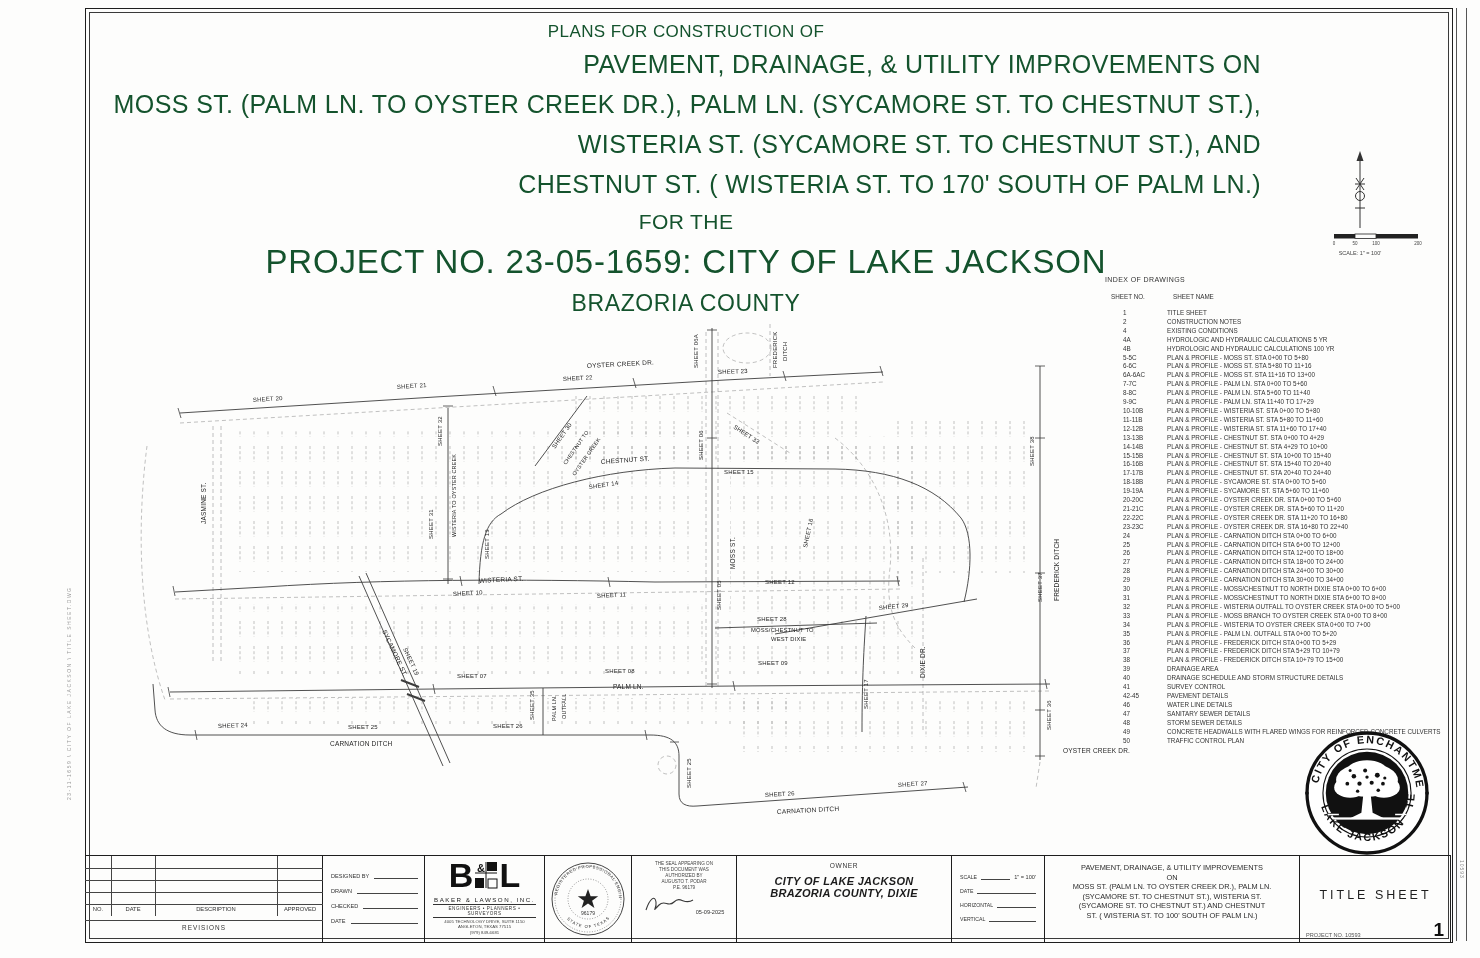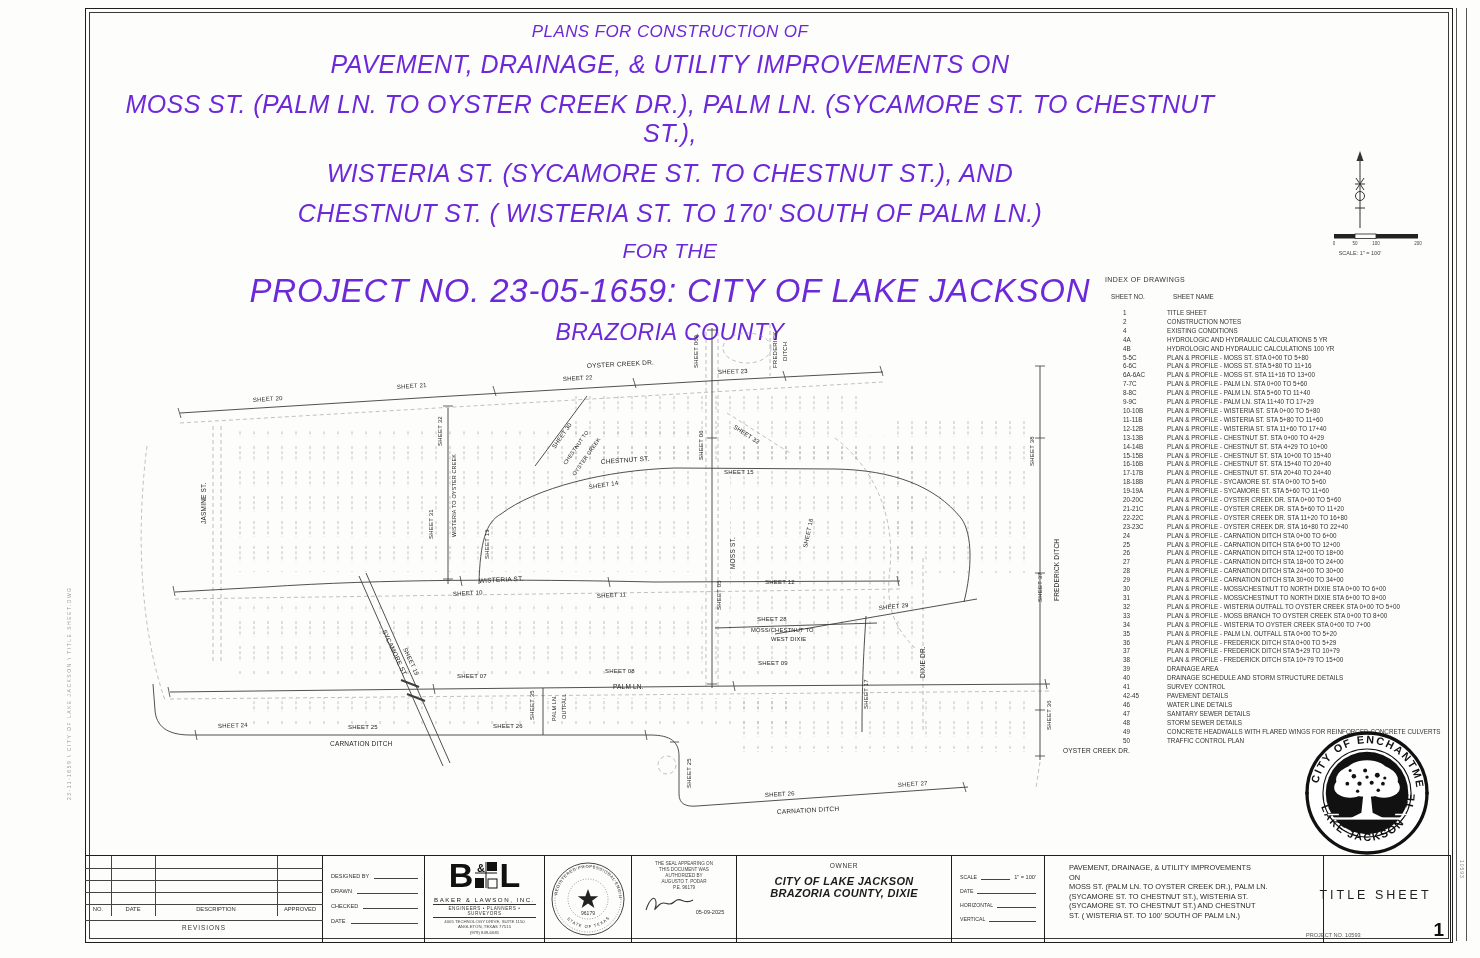--- a/index.html
+++ b/index.html
@@ -7,23 +7,23 @@
        font-family:"Liberation Sans",sans-serif;color:#242424;}
   .abs{position:absolute;}
   
   .border-outer{left:85px;top:8px;width:1366px;height:933px;border:1.6px solid #1e1e1e;}
   .border-inner{left:89px;top:12px;width:1358px;height:925px;border:0.7px solid #3a3a3a;}
   .edge-strip{left:1456px;top:8px;width:9px;height:933px;border-left:1px solid #555;border-right:1px solid #555;}
   .plot-stamp{left:66px;top:240px;height:560px;writing-mode:vertical-rl;transform:rotate(180deg);
       font-size:5px;color:#9a9a9a;letter-spacing:1.5px;white-space:nowrap;}
   .edge-note{left:1459px;top:860px;writing-mode:vertical-rl;font-size:5px;color:#8a8a8a;letter-spacing:1px;}
   
-  .header{left:95px;top:22px;width:1150px;text-align:center;letter-spacing:.4px;color:#6d28d9;font-style:italic;}
+  .header{left:111px;top:22px;width:1150px;text-align:center;letter-spacing:.4px;color:#14532d;}
   .h-sm{font-size:17px;margin-bottom:8px;}
-  .h-md{font-size:25px;margin-bottom:11px;}
+  .h-md{font-size:25px;margin-bottom:11px;text-align:right;}
   .h-for{font-size:21px;margin:3px 0 9px 0;}
   .h-big{font-size:33px;margin-bottom:9px;letter-spacing:.8px;}
   .h-county{font-size:23px;letter-spacing:.6px;}
   
   .index{left:1105px;top:276px;width:345px;font-size:6.3px;color:#333;z-index:5;}
   .idx-title{font-size:7px;letter-spacing:.4px;margin-bottom:10px;}
   .idx-head{display:flex;margin-bottom:9px;}
   .idx-head .c1{width:62px;padding-left:6px;}
   .idx-row{display:flex;line-height:8.9px;white-space:nowrap;}
   .idx-no{width:62px;padding-left:18px;box-sizing:border-box;}
@@ -60,21 +60,21 @@
   .authcell{left:547px;width:105px;text-align:center;padding-top:5px;}
   .auth-line{font-size:4.6px;color:#444;line-height:6px;}
   .auth-date{font-size:5.6px;color:#333;}
   .ownercell{left:652px;width:215px;text-align:center;padding-top:6px;}
   .owner-label{font-size:6.6px;letter-spacing:.6px;color:#333;}
   .owner-name{font-size:11px;font-weight:bold;font-style:italic;margin-top:6px;letter-spacing:.3px;color:#1b1b1b;}
   .scalecell{left:867px;width:93px;padding:10px 8px 0 8px;}
   .sc-row{display:flex;align-items:flex-end;height:14px;font-size:5.2px;color:#333;}
   .sc-row .uline{flex:1;border-bottom:.7px solid #444;margin-left:4px;height:7px;}
   .sc-row .val{margin-left:4px;font-size:5.6px;}
-  .projcell{left:984px;width:255px;padding-top:7px;font-size:7.4px;line-height:9.6px;color:#2a2a2a;}
+  .projcell{left:960px;width:255px;text-align:center;padding-top:7px;font-size:7.4px;line-height:9.6px;color:#2a2a2a;}
   .sheetcell{left:1215px;width:151px;border-right:none;}
   .sheet-title{position:absolute;top:32px;width:151px;text-align:center;font-size:12.5px;letter-spacing:3px;color:#1d1d1d;}
   .sheet-proj{position:absolute;bottom:4px;left:6px;font-size:5.6px;color:#555;}
   .sheet-num{position:absolute;bottom:1px;right:6px;font-size:19px;font-weight:bold;color:#111;}
   
   .city-seal{left:1292px;top:718px;z-index:6;}
 </style>
 </head>
 <body>
 

